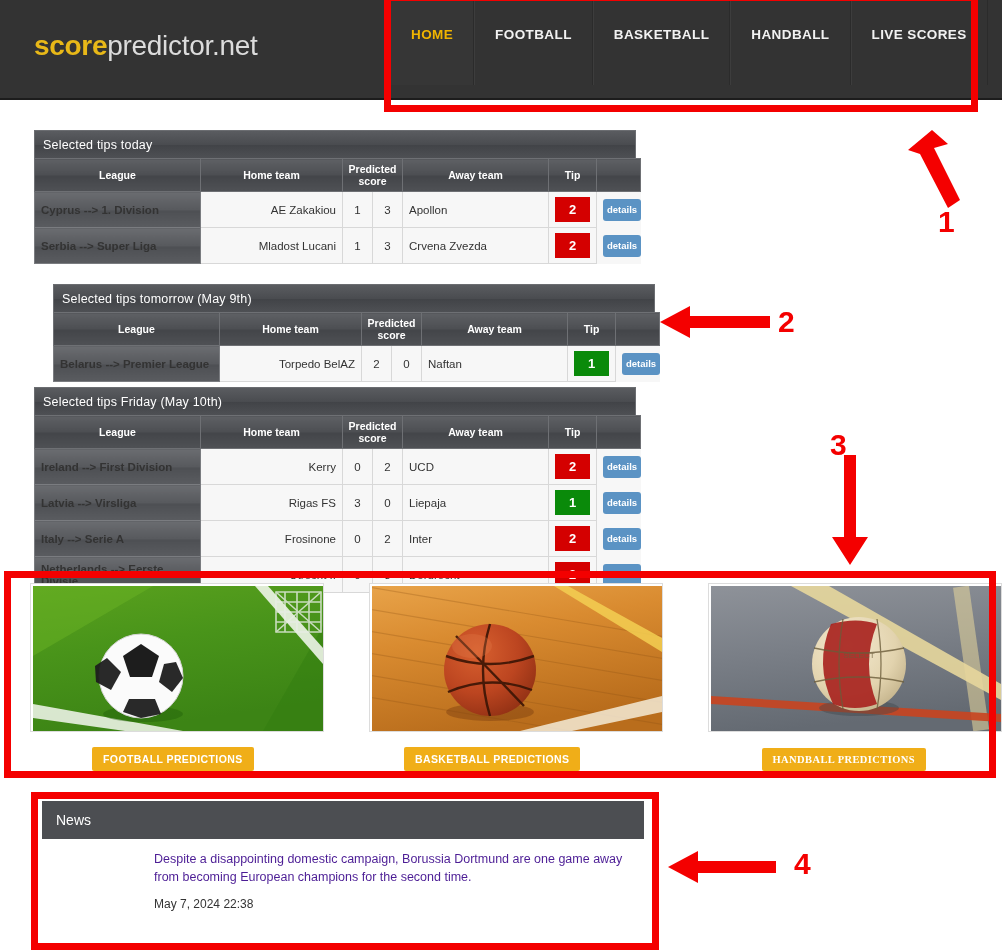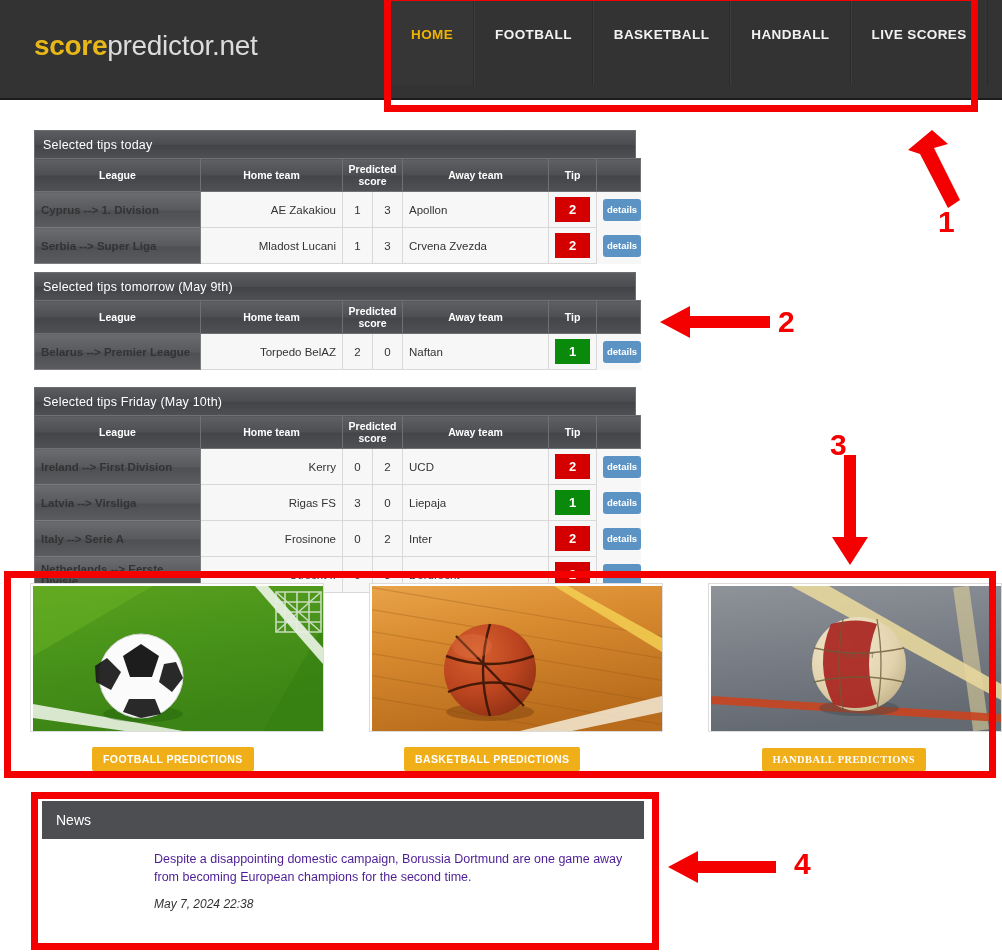--- a/index.html
+++ b/index.html
@@ -119,21 +119,21 @@
   
   .news-block { position: absolute; left: 42px; top: 801px; width: 602px; }
   .news-title {
     height: 38px; line-height: 38px;
     background: #4c4e52; color: #ffffff; font-size: 14px;
     padding-left: 14px;
   }
   .news-body { background: #ffffff; padding: 12px 14px 14px 112px; }
   .news-head { font-size: 14.5px; color: #222; margin-bottom: 3px; }
   .news-desc { font-size: 12.5px; color: #4c1d95; line-height: 1.42; }
-  .news-date { font-size: 12px; color: #333; margin-top: 10px; font-style: italic; }
+  .news-date { font-size: 12px; color: #333; margin-top: 10px; }
 
   
   .anno { position: absolute; pointer-events: none; }
   .anno-box { border: 7px solid #f40000; }
   #box-nav   { left: 384px; top: -6px;  width: 594px; height: 118px; }
   #box-promo { left: 4px;   top: 571px; width: 992px; height: 207px; }
   #box-news  { left: 31px;  top: 792px; width: 628px; height: 158px; }
   .anno-num {
     color: #f40000; font-size: 30px; font-weight: bold;
     font-family: "Liberation Sans", sans-serif;
@@ -213,21 +213,21 @@
           <td class="c-away">Crvena Zvezda</td>
           <td class="c-tip">
               <span class="tip-badge tip-2">2</span>
             </td>
           <td class="c-det"><span class="details-btn">details</span></td>
         </tr>
       </tbody>
     </table>
   </div>
 
-  <div class="tips-block" id="block-1" style="top:272px;">
+  <div class="tips-block" id="block-1" style="top:284px;margin-left:19px;">
     <div class="tips-title">Selected tips tomorrow (May 9th)</div>
     <table class="tips">
       <colgroup>
           <col class="w-league">
           <col class="w-home">
           <col class="w-s1">
           <col class="w-s2">
           <col class="w-away">
           <col class="w-tip">
           <col class="w-det">

